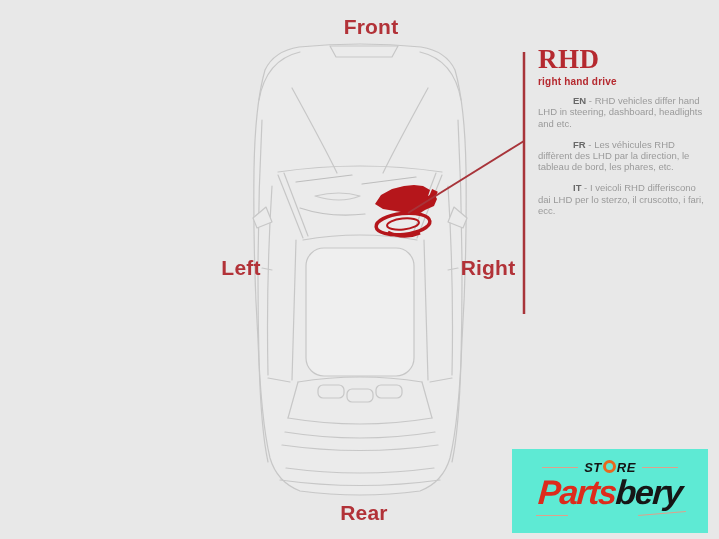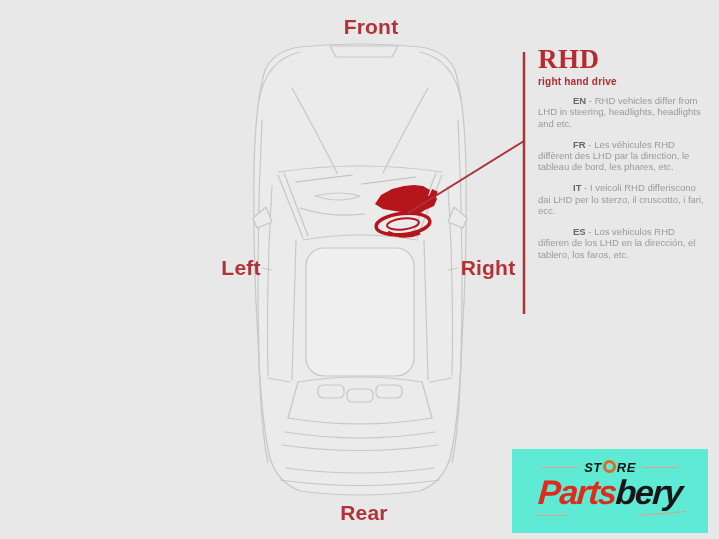--- a/index.html
+++ b/index.html
@@ -132,24 +132,23 @@
 
   <div class="dir-label" style="left:371px;top:16px;">Front</div>
   <div class="dir-label" style="left:241px;top:257px;">Left</div>
   <div class="dir-label" style="left:488px;top:257px;">Right</div>
   <div class="dir-label" style="left:364px;top:502px;">Rear</div>
 
   <div class="rhd-panel">
     <div class="rhd-title">RHD</div>
     <div class="rhd-subtitle">right hand drive</div>
 
-    <p class="rhd-item"><span class="lang">EN</span> <span class="sep">-</span> <span>RHD vehicles differ from LHD in steering, headlights, headlights and etc.</span></p>
+    <p class="rhd-item"><span class="lang">EN</span> <span class="sep">-</span> <span>RHD vehicles differ hand LHD in steering, dashboard, headlights and etc.</span></p>
     <p class="rhd-item"><span class="lang">FR</span> <span class="sep">-</span> <span>Les véhicules RHD diffèrent des LHD par la direction, le tableau de bord, les phares, etc.</span></p>
     <p class="rhd-item"><span class="lang">IT</span> <span class="sep">-</span> <span>I veicoli RHD differiscono dai LHD per lo sterzo, il cruscotto, i fari, ecc.</span></p>
-    <p class="rhd-item"><span class="lang">ES</span> <span class="sep">-</span> <span>Los vehiculos RHD difieren de los LHD en la dirección, el tablero, los faros, etc.</span></p>
   </div>
 
   <div class="logo-box">
     <div class="store-row">
       <span class="store-line"></span>
       <span class="store-text">
           <span>ST</span>
           <span class="store-ring"></span>
           <span>RE</span>
         </span>

